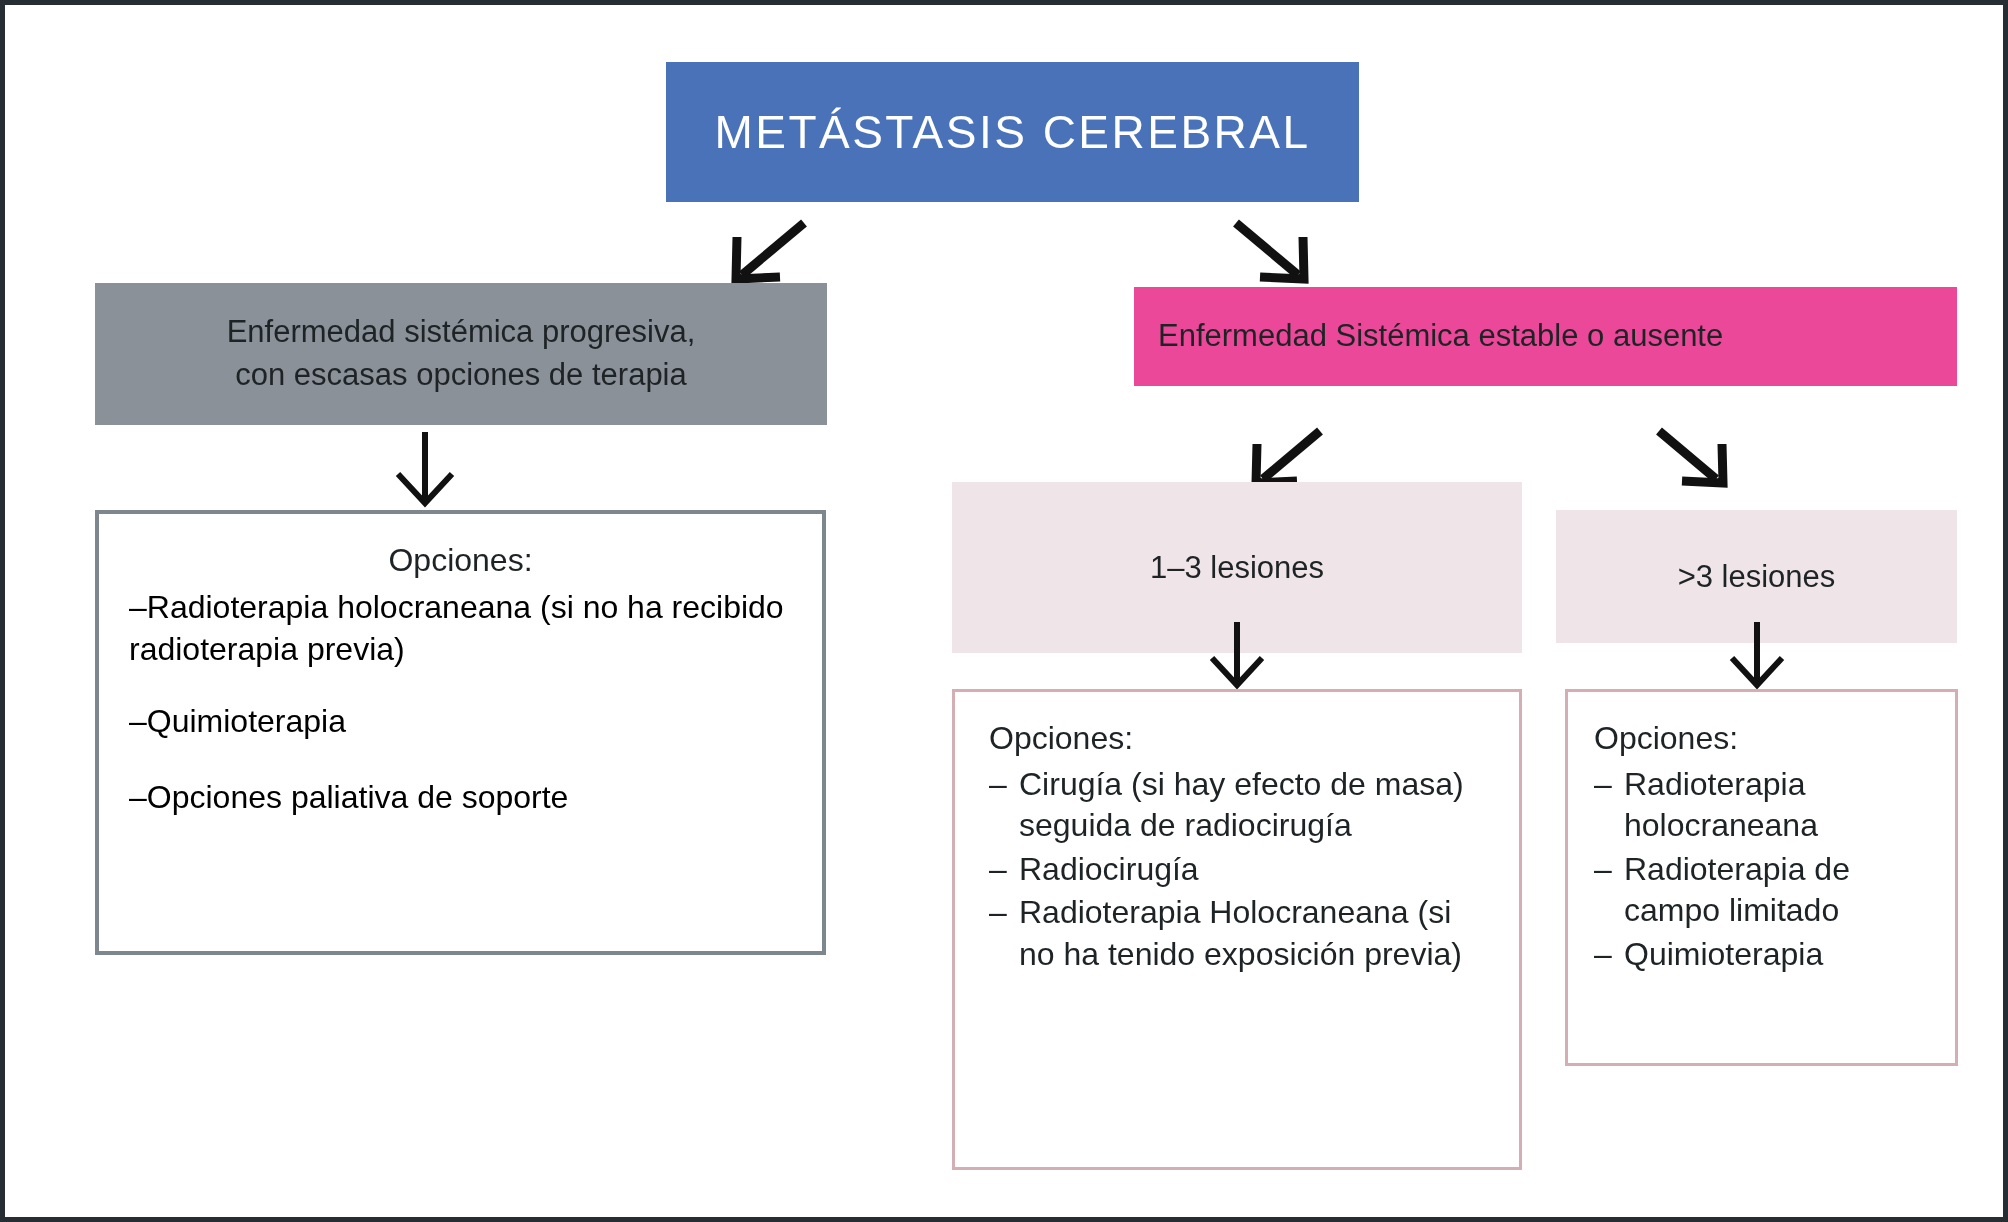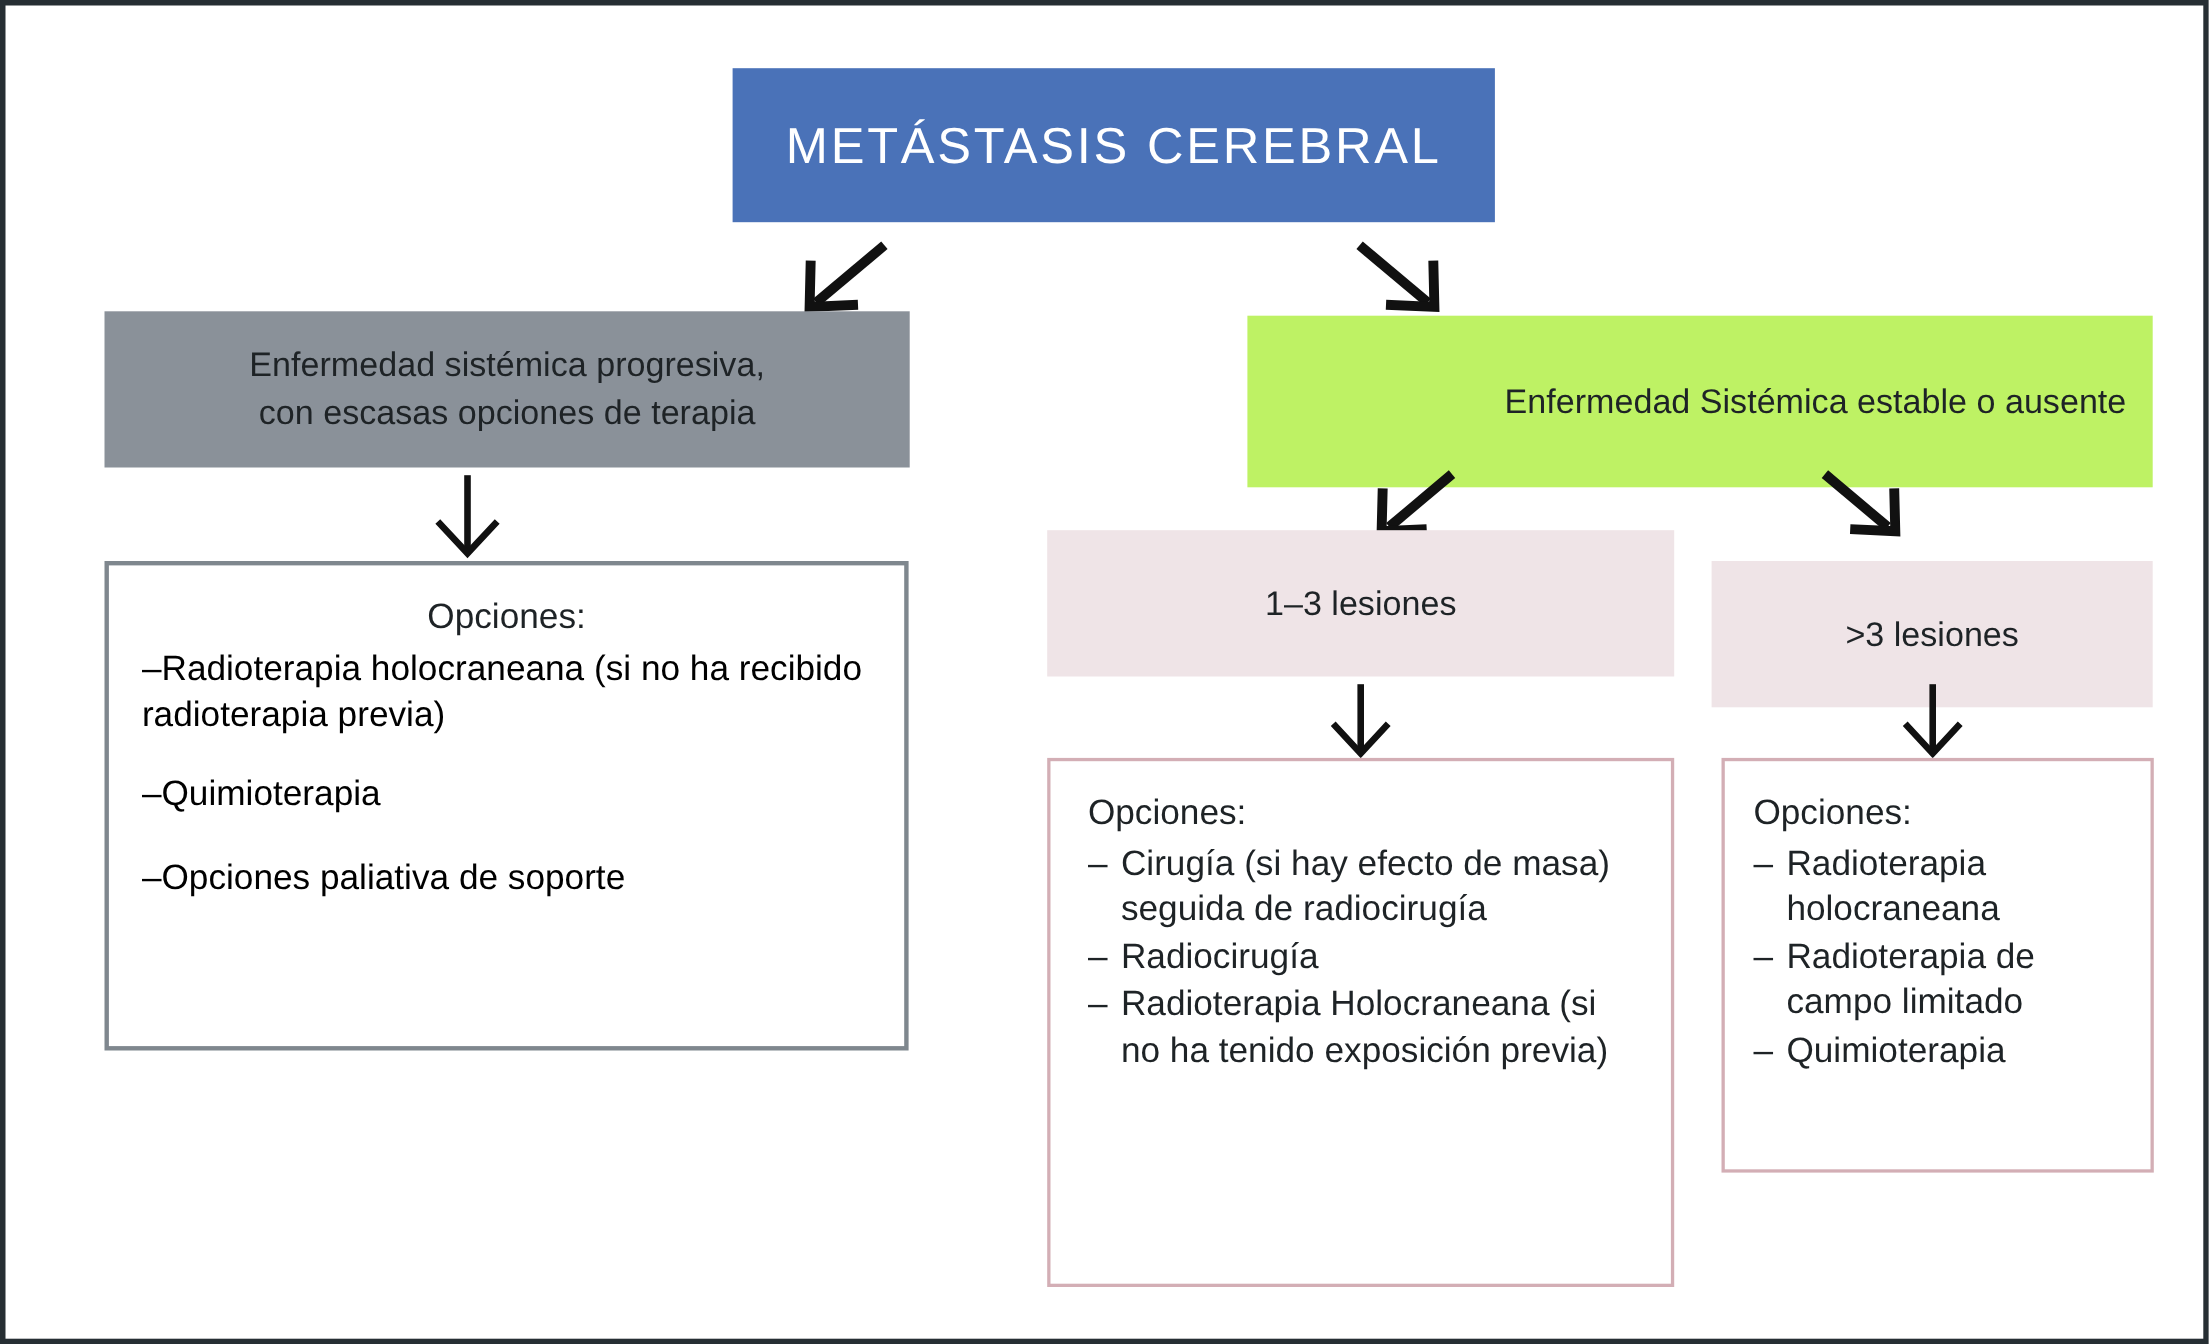--- a/index.html
+++ b/index.html
@@ -60,42 +60,42 @@
     font-size: 31px;
     line-height: 1.38;
     text-align: center;
   }
 
   
   #pink-header {
     left: 1129px;
     top: 282px;
     width: 823px;
-    height: 156px;
-    background: #bef264;
-    align-items: flex-end;
+    height: 99px;
+    background: #ec4899;
+    align-items: flex-start;
     padding: 0 24px;
   }
   #pink-header .hdr-text {
     color: #1E2326;
     font-size: 31px;
     line-height: 1.38;
     text-align: center;
   }
 
   
   .lesion-box {
     background: #EFE4E7;
     align-items: center;
   }
   #lesion-box-1 {
     left: 947px;
     top: 477px;
     width: 570px;
-    height: 133px;
+    height: 171px;
   }
   #lesion-box-2 {
     left: 1551px;
     top: 477px;
     width: 401px;
     height: 133px;
     margin-top: 28px;
   }
   .lesion-box .lesion-text {
     color: #1E2326;

